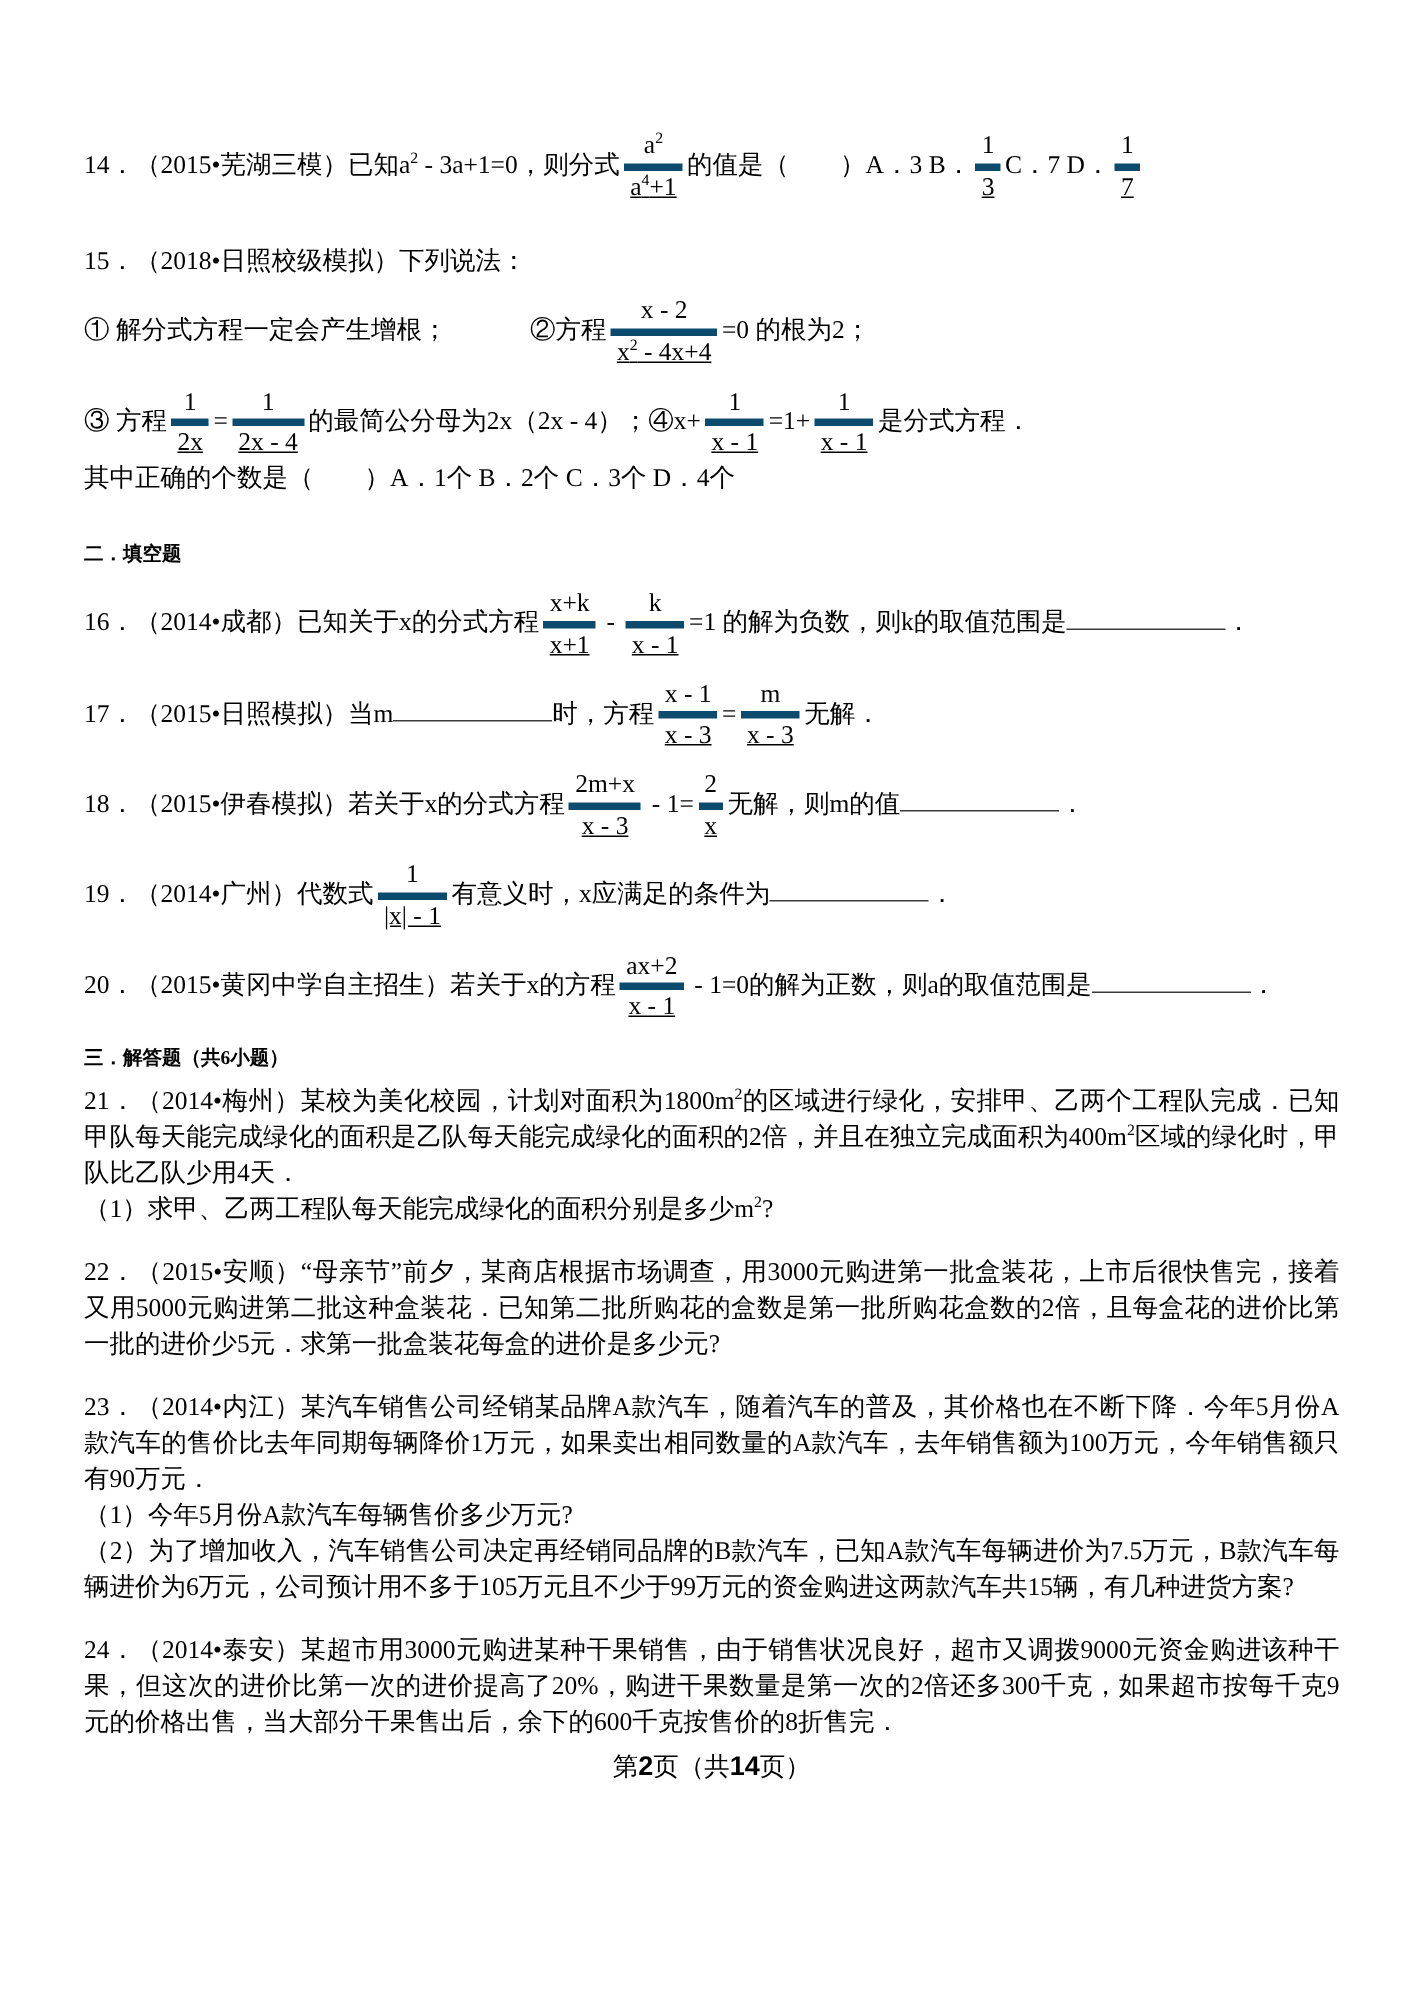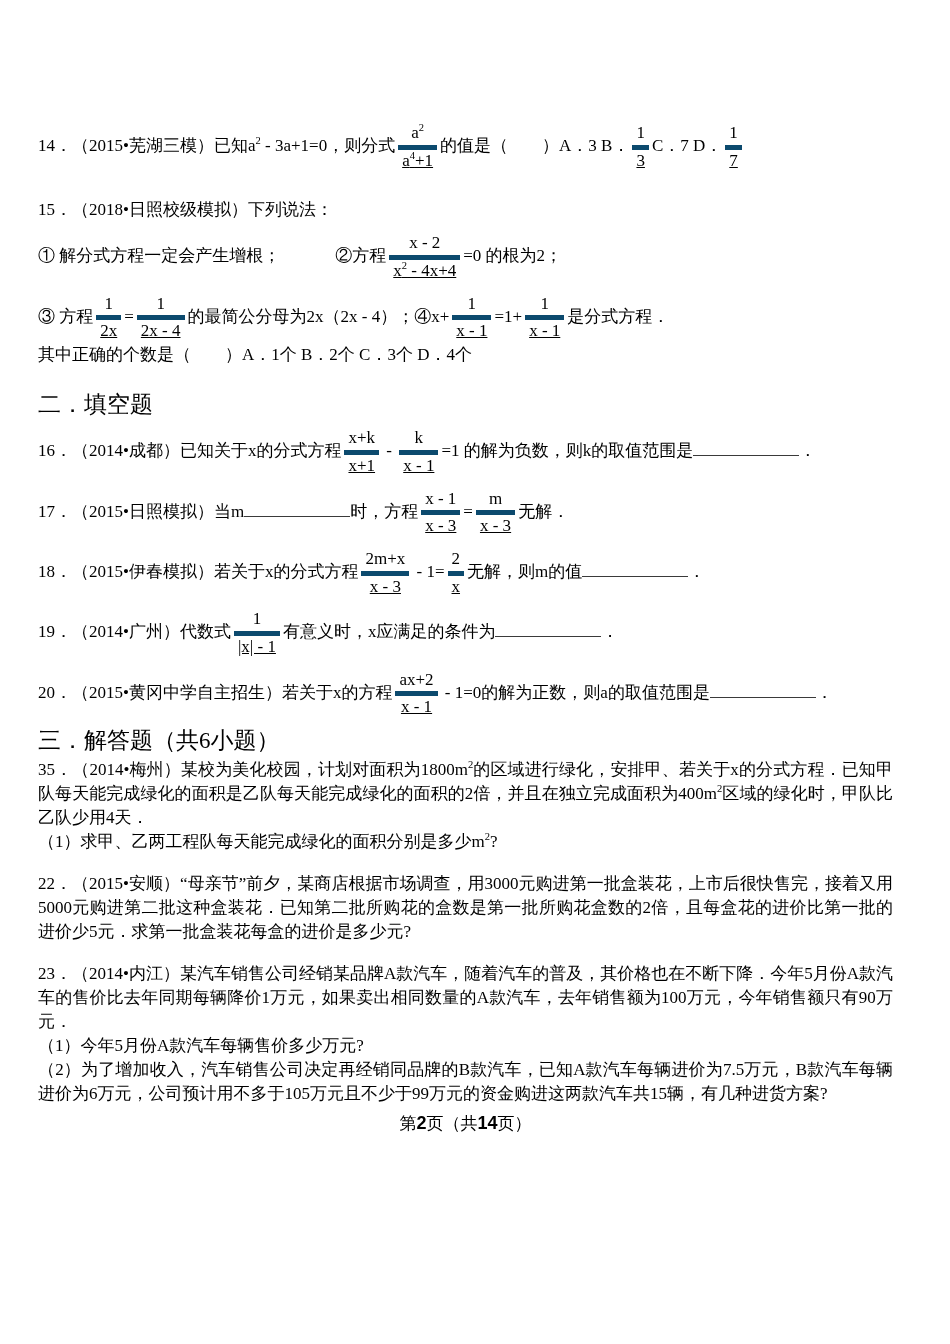--- a/index.html
+++ b/index.html
@@ -10,33 +10,32 @@
   }
   body {
     width: 950px;
     height: 1344px;
     overflow: hidden;
     color: #000;
     font-family: "Liberation Serif", "DejaVu Serif", serif;
     font-size: 17px;
   }
   .doc {
-    padding: 86px 57px 0 38px;
-    margin-top: 36px;
+    padding: 86px 57px 0 56px;
   }
   .line {
     line-height: 24px;
     text-align: left;
   }
   .justify {
     text-align: justify;
   }
   .heading {
-    font-weight: normal;
-    font-size: 23px;
+    font-weight: bold;
+    font-size: 13px;
   }
   .footer {
     text-align: center;
   }
   .mt-xl { margin-top: 26px; }
   .mt-lg { margin-top: 18px; }
   .mt-md { margin-top: 10px; }
   .mt-sm { margin-top: 5px; }
 
   .frac {
@@ -89,21 +88,22 @@
       <div class="line mt-md"><span class="text-run">① 解分式方程一定会产生增根；</span><span class="spacer" style="width: 55px;"></span><span class="text-run">②方程</span><span class="frac"><span class="num"><span class="text-run">x - 2</span></span><span class="den"><span class="text-run">x</span><sup class="sp">2</sup><span class="text-run"> - 4x+4</span></span></span><span class="text-run">=0 的根为2；</span></div>
       <div class="line mt-md"><span class="text-run">③ 方程</span><span class="frac"><span class="num"><span class="text-run">1</span></span><span class="den"><span class="text-run">2x</span></span></span><span class="text-run">=</span><span class="frac"><span class="num"><span class="text-run">1</span></span><span class="den"><span class="text-run">2x - 4</span></span></span><span class="text-run">的最简公分母为2x（2x - 4）；④x+</span><span class="frac"><span class="num"><span class="text-run">1</span></span><span class="den"><span class="text-run">x - 1</span></span></span><span class="text-run">=1+</span><span class="frac"><span class="num"><span class="text-run">1</span></span><span class="den"><span class="text-run">x - 1</span></span></span><span class="text-run">是分式方程．</span></div>
       <div class="line"><span class="text-run">其中正确的个数是（　　）A．1个  B．2个  C．3个  D．4个</span></div>
       <div class="line mt-xl heading"><span class="text-run">二．填空题</span></div>
       <div class="line mt-md"><span class="text-run">16．（2014•成都）已知关于x的分式方程</span><span class="frac"><span class="num"><span class="text-run">x+k</span></span><span class="den"><span class="text-run">x+1</span></span></span><span class="text-run"> - </span><span class="frac"><span class="num"><span class="text-run">k</span></span><span class="den"><span class="text-run">x - 1</span></span></span><span class="text-run">=1 的解为负数，则k的取值范围是</span><span class="blank"></span><span class="text-run">．</span></div>
       <div class="line mt-md"><span class="text-run">17．（2015•日照模拟）当m</span><span class="blank"></span><span class="text-run">时，方程</span><span class="frac"><span class="num"><span class="text-run">x - 1</span></span><span class="den"><span class="text-run">x - 3</span></span></span><span class="text-run">=</span><span class="frac"><span class="num"><span class="text-run">m</span></span><span class="den"><span class="text-run">x - 3</span></span></span><span class="text-run">无解．</span></div>
       <div class="line mt-md"><span class="text-run">18．（2015•伊春模拟）若关于x的分式方程</span><span class="frac"><span class="num"><span class="text-run">2m+x</span></span><span class="den"><span class="text-run">x - 3</span></span></span><span class="text-run"> - 1=</span><span class="frac"><span class="num"><span class="text-run">2</span></span><span class="den"><span class="text-run">x</span></span></span><span class="text-run">无解，则m的值</span><span class="blank"></span><span class="text-run">．</span></div>
       <div class="line mt-md"><span class="text-run">19．（2014•广州）代数式</span><span class="frac"><span class="num"><span class="text-run">1</span></span><span class="den"><span class="text-run">|x| - 1</span></span></span><span class="text-run">有意义时，x应满足的条件为</span><span class="blank"></span><span class="text-run">．</span></div>
       <div class="line mt-md"><span class="text-run">20．（2015•黄冈中学自主招生）若关于x的方程</span><span class="frac"><span class="num"><span class="text-run">ax+2</span></span><span class="den"><span class="text-run">x - 1</span></span></span><span class="text-run"> - 1=0的解为正数，则a的取值范围是</span><span class="blank"></span><span class="text-run">．</span></div>
       <div class="line mt-md heading"><span class="text-run">三．解答题（共6小题）</span></div>
-      <div class="line mt-sm justify"><span class="text-run">35．（2014•梅州）某校为美化校园，计划对面积为1800m</span><sup class="sp">2</sup><span class="text-run">的区域进行绿化，安排甲、若关于x的分式方程．已知甲队每天能完成绿化的面积是乙队每天能完成绿化的面积的2倍，并且在独立完成面积为400m</span><sup class="sp">2</sup><span class="text-run">区域的绿化时，甲队比乙队少用4天．</span></div>
+      <div class="line mt-sm justify"><span class="text-run">21．（2014•梅州）某校为美化校园，计划对面积为1800m</span><sup class="sp">2</sup><span class="text-run">的区域进行绿化，安排甲、乙两个工程队完成．已知甲队每天能完成绿化的面积是乙队每天能完成绿化的面积的2倍，并且在独立完成面积为400m</span><sup class="sp">2</sup><span class="text-run">区域的绿化时，甲队比乙队少用4天．</span></div>
       <div class="line justify"><span class="text-run">（1）求甲、乙两工程队每天能完成绿化的面积分别是多少m</span><sup class="sp">2</sup><span class="text-run">?</span></div>
       <div class="line mt-lg justify"><span class="text-run">22．（2015•安顺）“母亲节”前夕，某商店根据市场调查，用3000元购进第一批盒装花，上市后很快售完，接着又用5000元购进第二批这种盒装花．已知第二批所购花的盒数是第一批所购花盒数的2倍，且每盒花的进价比第一批的进价少5元．求第一批盒装花每盒的进价是多少元?</span></div>
       <div class="line mt-lg justify"><span class="text-run">23．（2014•内江）某汽车销售公司经销某品牌A款汽车，随着汽车的普及，其价格也在不断下降．今年5月份A款汽车的售价比去年同期每辆降价1万元，如果卖出相同数量的A款汽车，去年销售额为100万元，今年销售额只有90万元．</span></div>
       <div class="line justify"><span class="text-run">（1）今年5月份A款汽车每辆售价多少万元?</span></div>
       <div class="line justify"><span class="text-run">（2）为了增加收入，汽车销售公司决定再经销同品牌的B款汽车，已知A款汽车每辆进价为7.5万元，B款汽车每辆进价为6万元，公司预计用不多于105万元且不少于99万元的资金购进这两款汽车共15辆，有几种进货方案?</span></div>
+      <div class="line mt-lg justify"><span class="text-run">24．（2014•泰安）某超市用3000元购进某种干果销售，由于销售状况良好，超市又调拨9000元资金购进该种干果，但这次的进价比第一次的进价提高了20%，购进干果数量是第一次的2倍还多300千克，如果超市按每千克9元的价格出售，当大部分干果售出后，余下的600千克按售价的8折售完．</span></div>
       <div class="line mt-sm footer"><span class="text-run">第</span><span class="bold-run">2</span><span class="text-run">页（共</span><span class="bold-run">14</span><span class="text-run">页）</span></div>
     </div>
 </div>
 
 </body></html>

